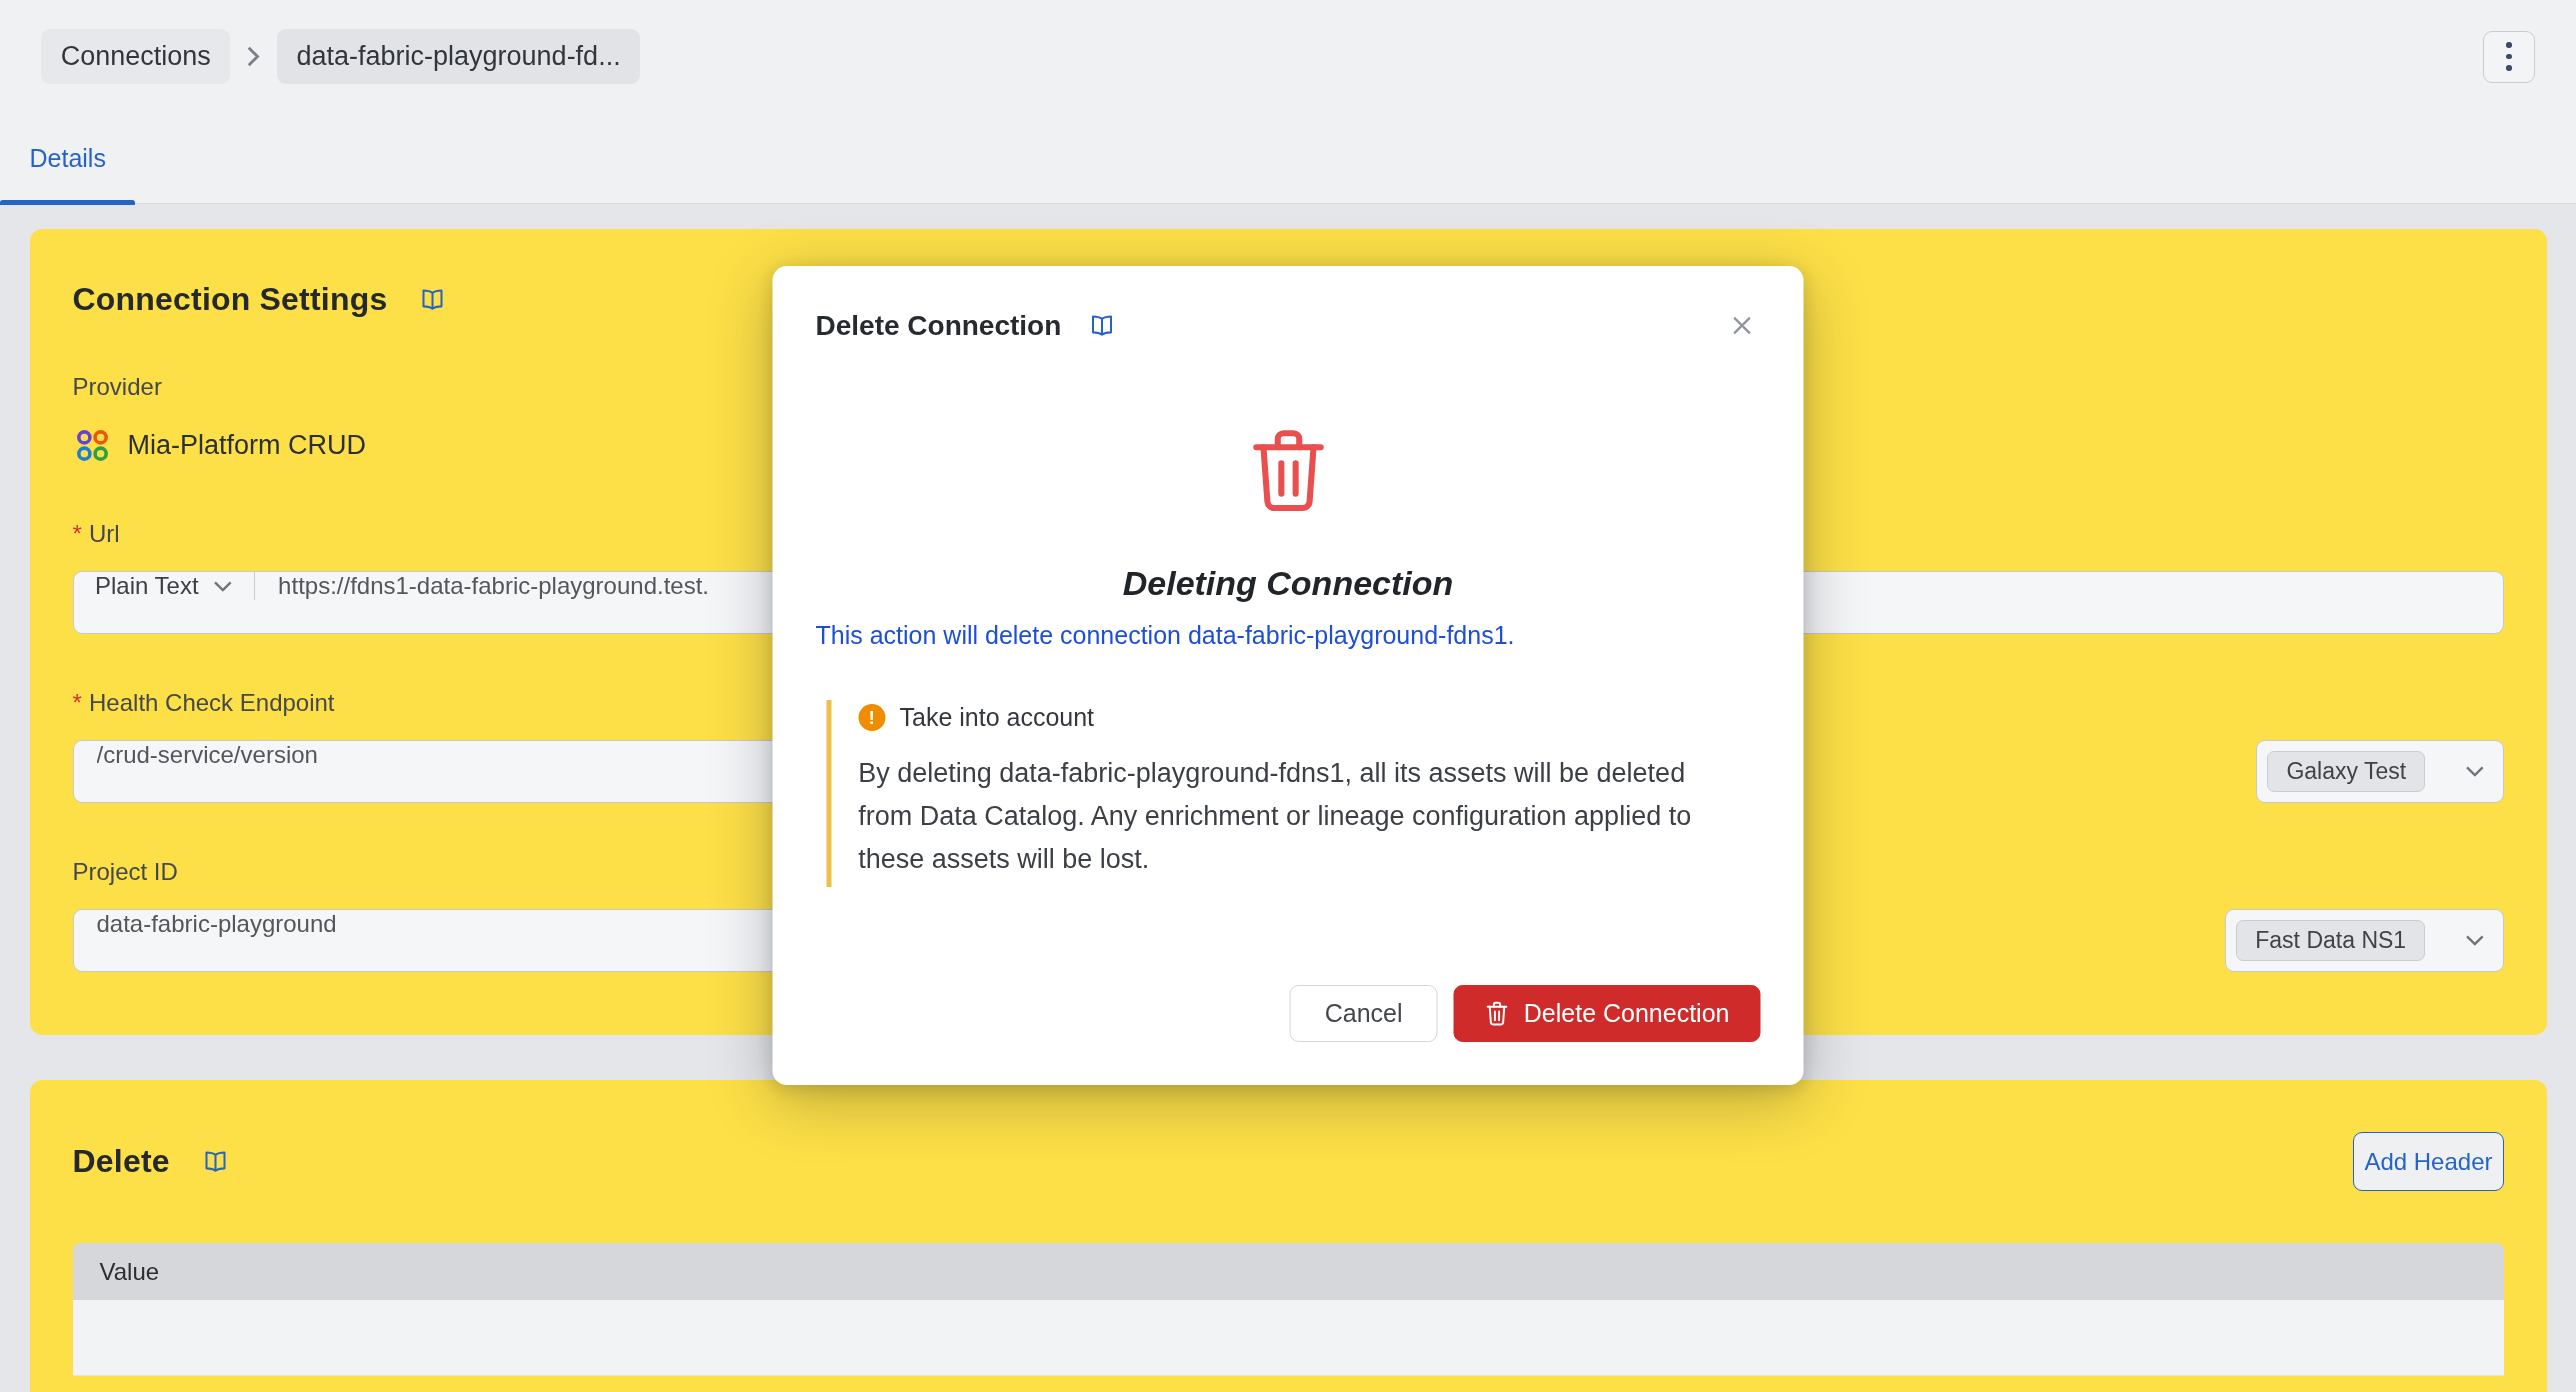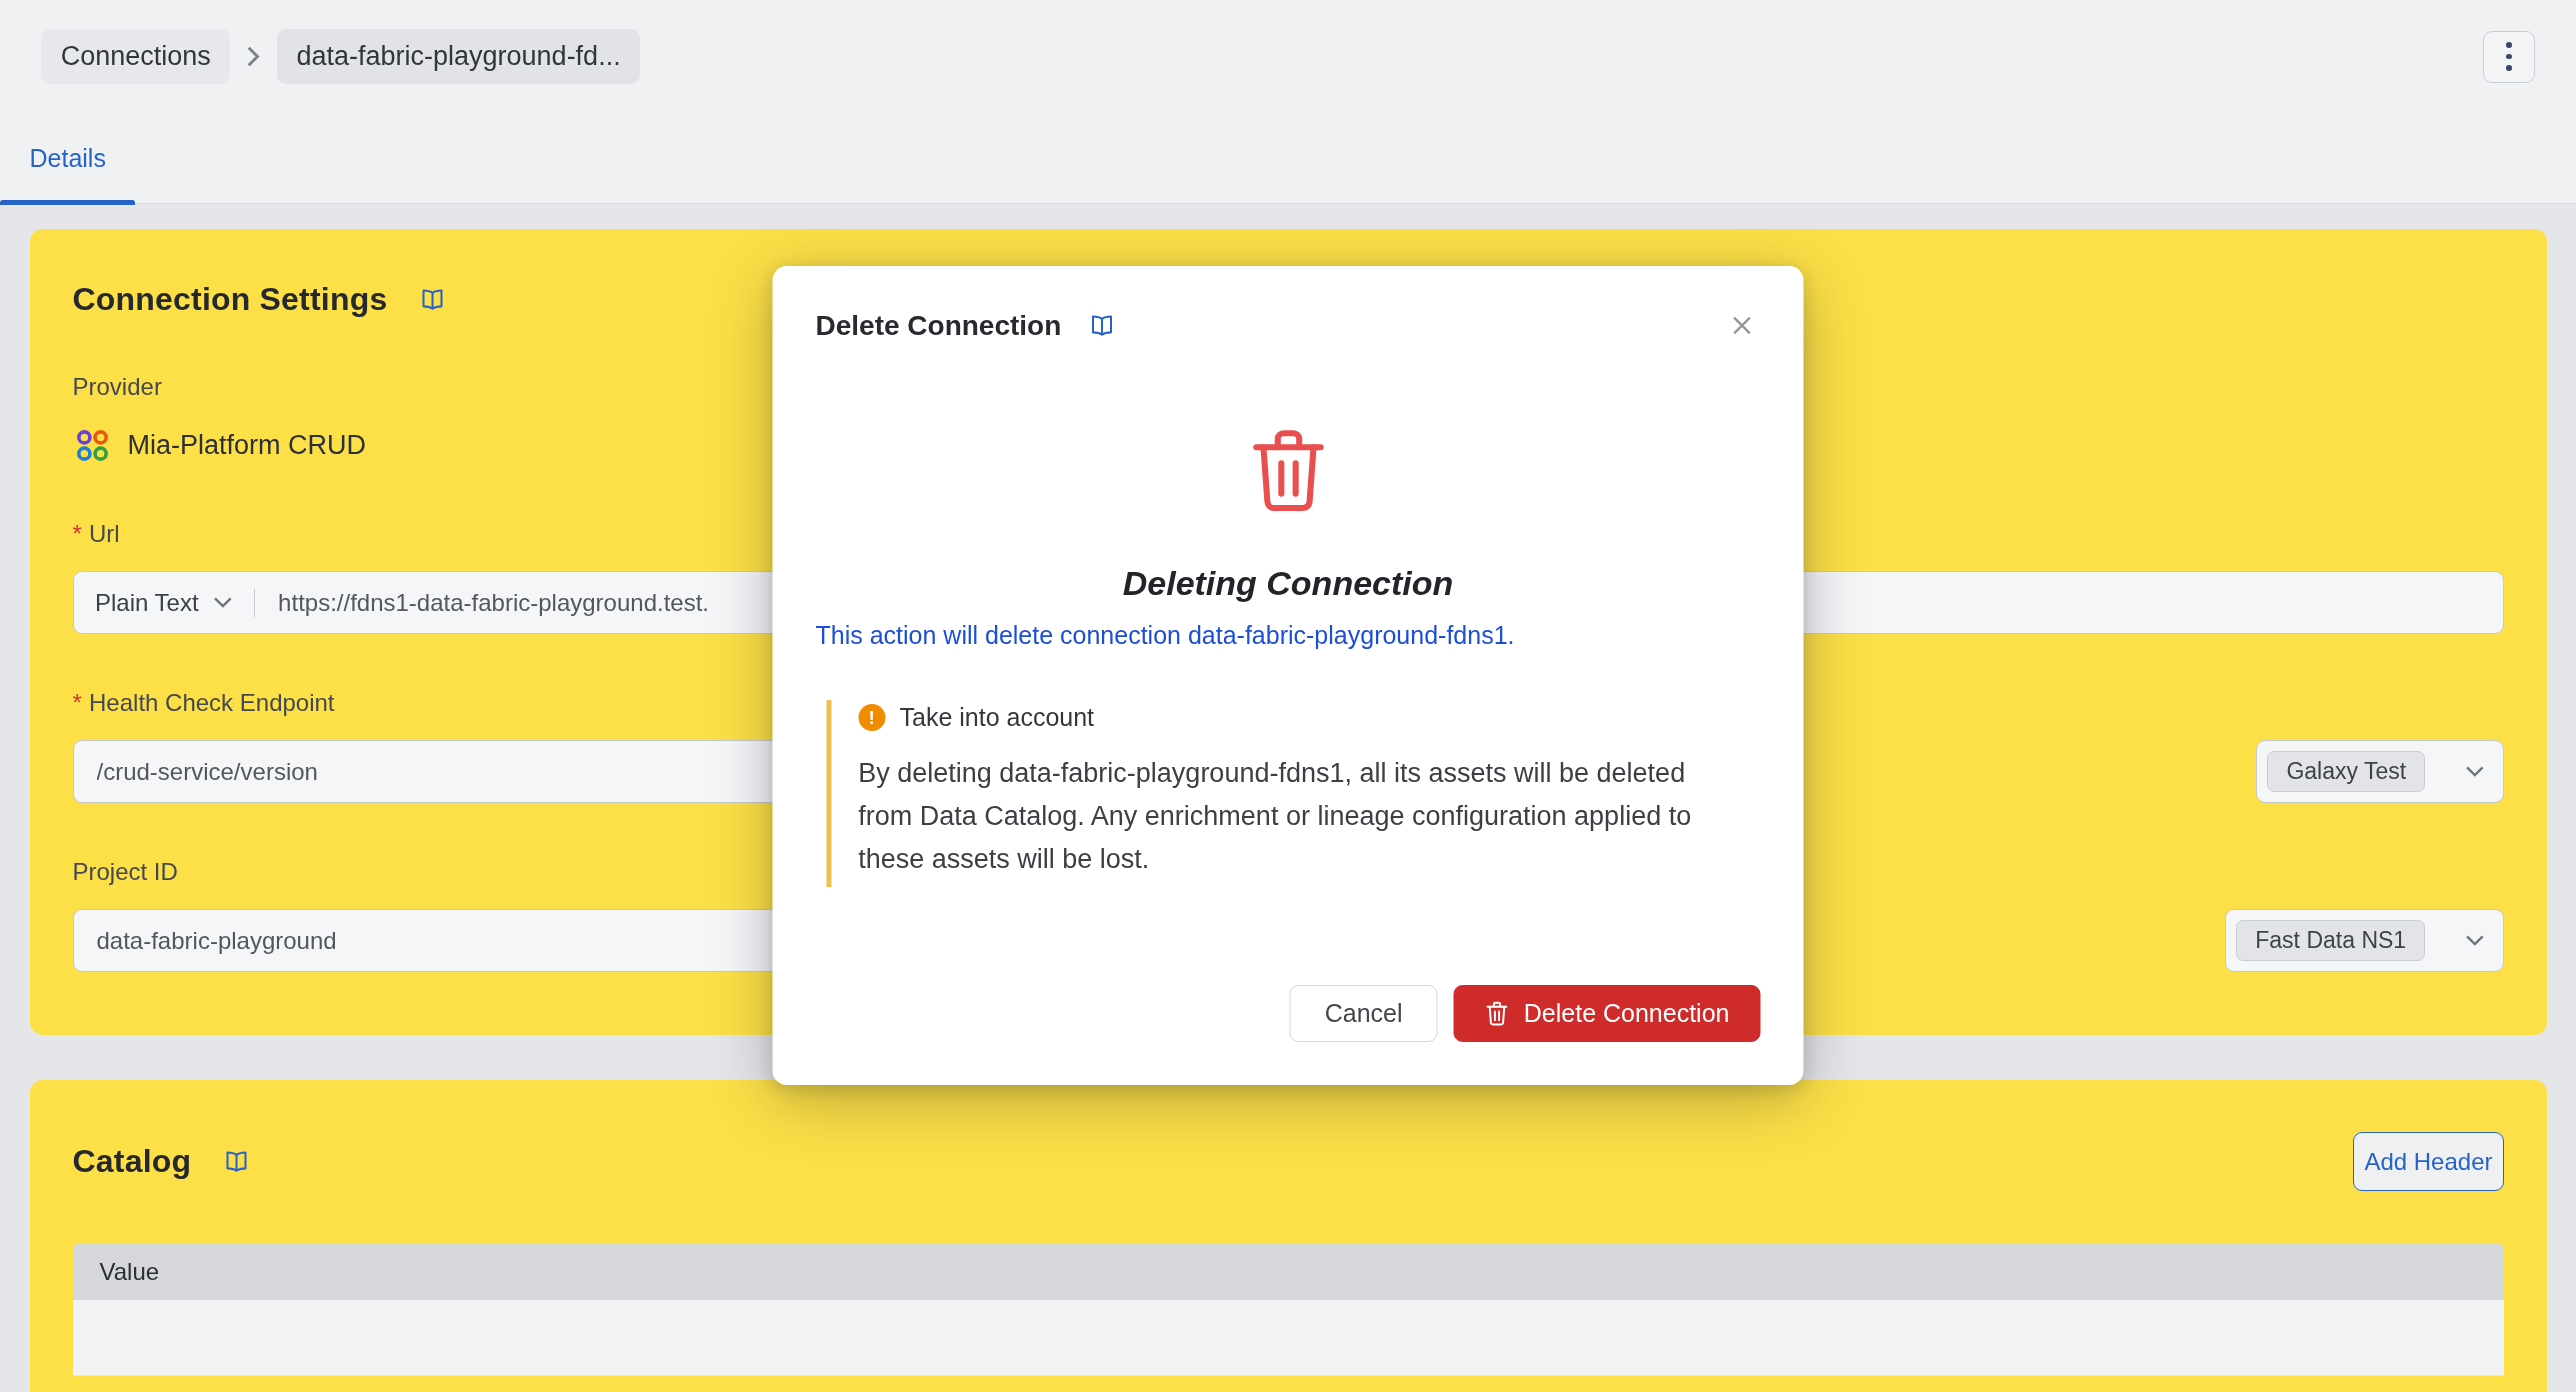--- a/index.html
+++ b/index.html
@@ -91,21 +91,21 @@
     font-size:27px;color:#2c2f33;
   }
   .provider-logo{width:39px;height:39px;display:block;}
 
   .input-box{
     margin-top:23px;
     height:63px;
     background:#f5f6f8;
     border:1.8px solid #c6c9ce;
     border-radius:9px;
-    display:flex;align-items:center;
+    display:flex;align-items:flex-start;
     box-sizing:border-box;
     overflow:hidden;
   }
   .input-box input{
     border:none;background:transparent;outline:none;
     font-family:inherit;font-size:24px;color:#53575c;
     padding:0 23px;width:100%;
   }
   .addon{
     display:flex;align-items:center;gap:14.3px;
@@ -334,21 +334,21 @@
             <svg viewBox="0 0 12 8" fill="none" stroke="currentColor" stroke-width="1.5">
                 <path d="M1 1.5l5 5 5-5"></path>
               </svg>
           </span>
         </div>
       </div>
     </section>
 
     <section class="card">
       <div class="headers-head">
-        <h2 class="card-title">Catalog</h2>
+        <h2 class="card-title">Delete</h2>
         <span class="doc-icon">
           <svg viewBox="0 0 24 24" fill="none" stroke="currentColor" stroke-width="1.8" stroke-linejoin="round">
               <path d="M12 6c-2-1.6-4.5-2.1-8-2.1v14.2c3.5 0 6 .5 8 2.1 2-1.6 4.5-2.1 8-2.1V3.9c-3.5 0-6 .5-8 2.1z"></path>
               <path d="M12 6v14.2"></path>
             </svg>
         </span>
         <button class="add-header-btn">Add Header</button>
       </div>
       <div class="headers-table">
         <div class="table-head">

